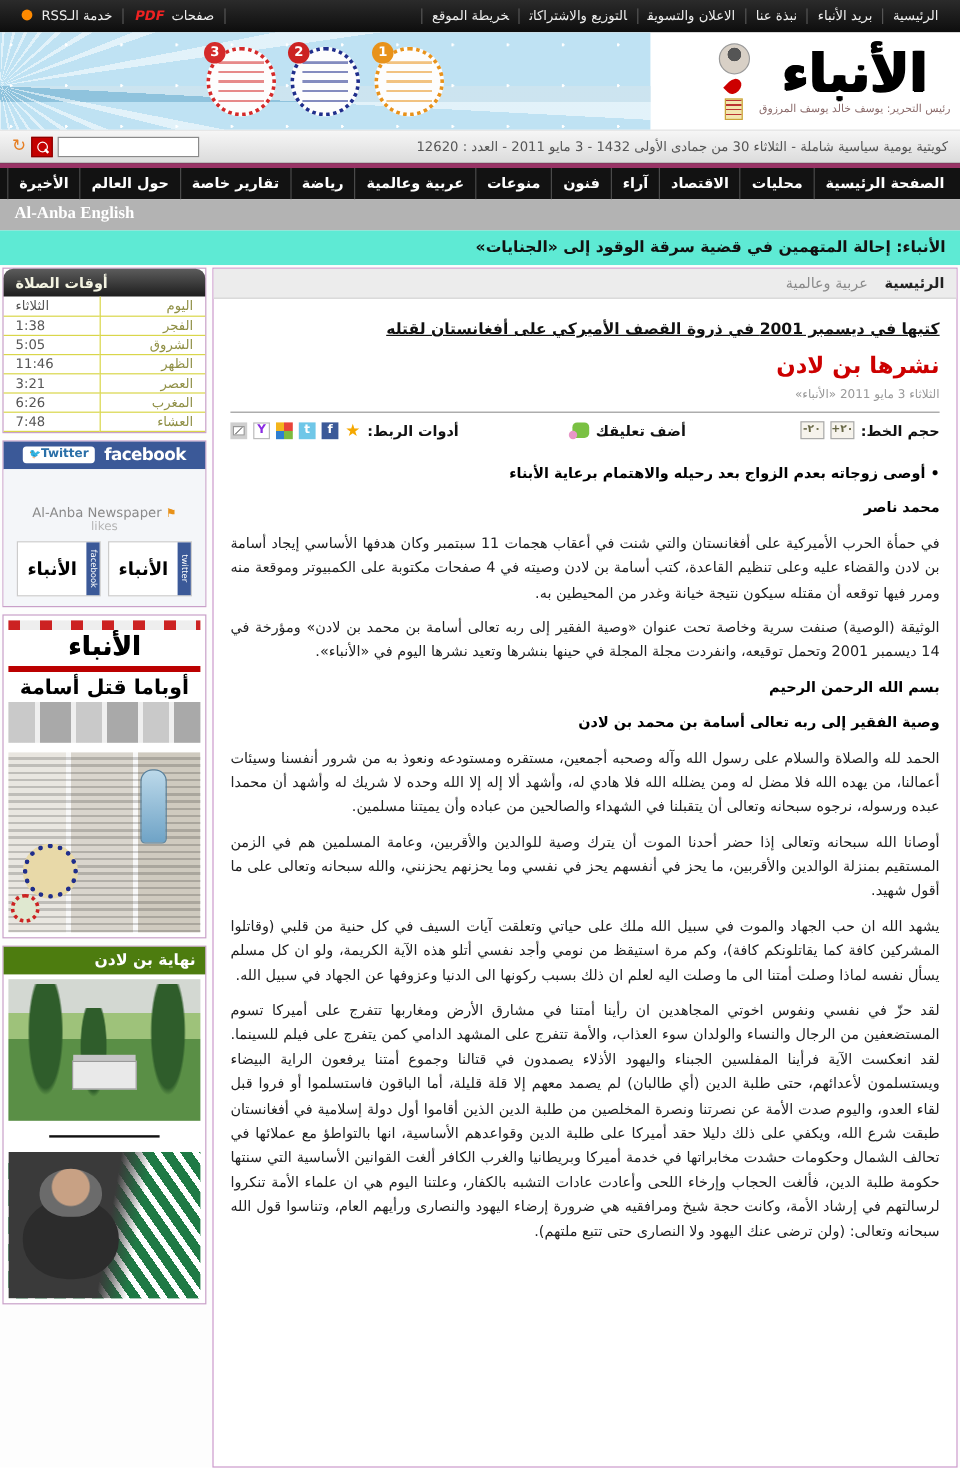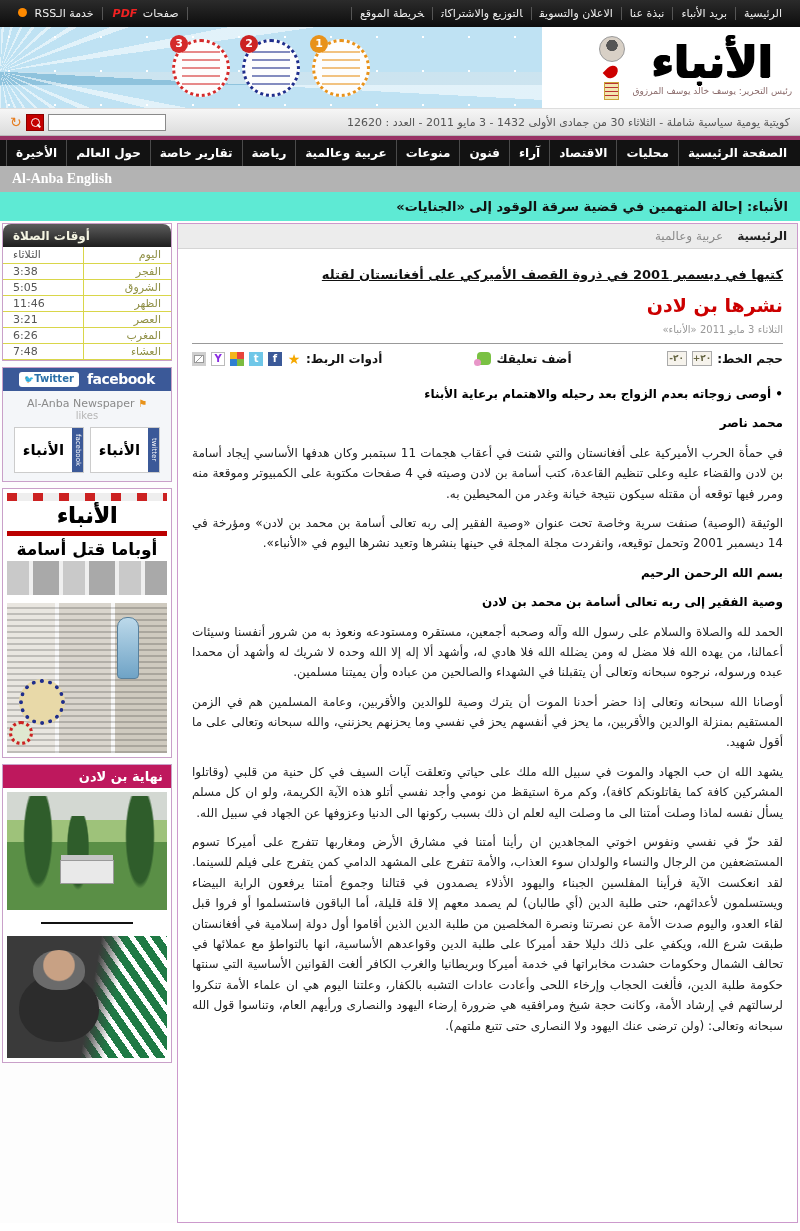--- a/index.html
+++ b/index.html
@@ -125,21 +125,21 @@
   .prayer-table td { font-size:11px; padding:1px 10px; border-bottom:1px solid #d9d64a; height:16px; }
   .p-label { color:#8f8f45; text-align:right; border-left:1px solid #d9d64a; }
   .p-val { color:#555; text-align:left; direction:ltr; }
 
   .fb-head { height:23px; background:#3b5998; display:flex; align-items:center; justify-content:center; gap:8px; }
   .fb-word { color:#fff; font-weight:bold; font-size:14px; letter-spacing:-.5px; direction:ltr; }
   .tw-btn { background:#fff; border-radius:3px; color:#2a6fa8; font-size:10px; font-weight:bold;
             padding:0 5px; line-height:14px; direction:ltr; cursor:pointer; }
   .tw-btn::before { content:"🐦"; font-size:8px; }
   .fb-body { background:#f4f6f9; padding:6px 5px 8px; text-align:center; }
-  .fb-line1 { font-size:11px; color:#8a8a8a; direction:ltr; }
+  .fb-line1 { font-size:11px; color:#8a8a8a; direction:ltr;margin-top:24px; }
   .fb-flag { color:#e8921a; font-size:10px; }
   .fb-line2 { font-size:10px; color:#b5b5b5; direction:ltr; margin-bottom:6px; }
   .fb-thumbs { display:flex; gap:6px; justify-content:center; }
   .fb-thumb { width:70px; height:46px; background:#fff; border:1px solid #ccc; display:flex; align-items:center; cursor:pointer; }
   .vstrip { writing-mode:vertical-rl; background:#3b5998; color:#fff; font-size:7px; height:100%;
             display:flex; align-items:center; justify-content:center; width:11px; direction:ltr; }
   .fb-thumb .mini-mast { flex:1; text-align:center; font-weight:900; font-size:15px; color:#000; }
 
   .archive-banner { height:25px; background:linear-gradient(#e01010,#8c0000); color:#fff; font-size:12px;
                     font-weight:bold; display:flex; align-items:center; justify-content:flex-end; gap:6px; padding:0 8px; position:relative; cursor:pointer; }
@@ -156,21 +156,21 @@
              background:
                repeating-linear-gradient(0deg, rgba(0,0,0,.18) 0 2px, transparent 2px 6px),
                repeating-linear-gradient(90deg,#e9e6e0 0 48px,#f8f8f8 48px 52px,#d9d5cd 52px 104px,#f8f8f8 104px 108px,#cfcabf 108px 160px); }
   .badge-blue { position:absolute; left:12px; bottom:28px; width:46px; height:46px; border-radius:50%;
                 border:4px dotted #1f2e8c; background:#e8d9a8; }
   .badge-red { position:absolute; left:2px; bottom:8px; width:24px; height:24px; border-radius:50%;
                border:3px dotted #c22; background:#dfe8d0; }
   .bottle { position:absolute; right:28px; top:14px; width:22px; height:62px; border-radius:10px 10px 4px 4px;
             background:linear-gradient(180deg,#bcd9ea,#6fa3c6); border:1px solid #58809c; }
 
-  .bl-head { height:23px; background:#be185d; color:#fff; font-size:13px; font-weight:bold;
+  .bl-head { height:23px; background:#4d7c0f; color:#fff; font-size:13px; font-weight:bold;
              display:flex; align-items:center; padding:0 8px; }
   .house-photo { height:118px; margin:4px; position:relative; overflow:hidden; cursor:pointer;
                  background:linear-gradient(180deg,#d3d8d2 0 24%, #9ec27a 24% 42%, #5a8f46 42%); }
   .tree { position:absolute; width:34px; height:100px; background:radial-gradient(ellipse at 50% 40%, #2f5d2b 55%, rgba(47,93,43,0) 62%); top:4px; }
   .tree.t1 { left:14px; } .tree.t2 { right:10px; } .tree.t3 { left:58px; top:24px; height:80px; width:26px; }
   .house { position:absolute; left:50%; transform:translateX(-50%); bottom:26px; width:54px; height:24px;
            background:#e9e9e9; border:1px solid #9a9a9a; box-shadow:0 -6px 0 -1px #c5c5c5; }
 
   .sb-text { padding:8px 6px 4px; text-align:center; }
   .sb-red { color:#e80000; font-weight:bold; font-size:12px; line-height:1.6; }
@@ -315,21 +315,21 @@
     <div class="sbox">
       <div class="prayer-head">أوقات الصلاة</div>
       <table class="prayer-table">
         <tbody>
             <tr>
               <td class="p-label">اليوم</td>
               <td class="p-val">الثلاثاء</td>
             </tr>
         <tr>
               <td class="p-label">الفجر</td>
-              <td class="p-val">3:38</td>
+              <td class="p-val">1:38</td>
             </tr>
         <tr>
               <td class="p-label">الشروق</td>
               <td class="p-val">5:05</td>
             </tr>
         <tr>
               <td class="p-label">الظهر</td>
               <td class="p-val">11:46</td>
             </tr>
         <tr>

